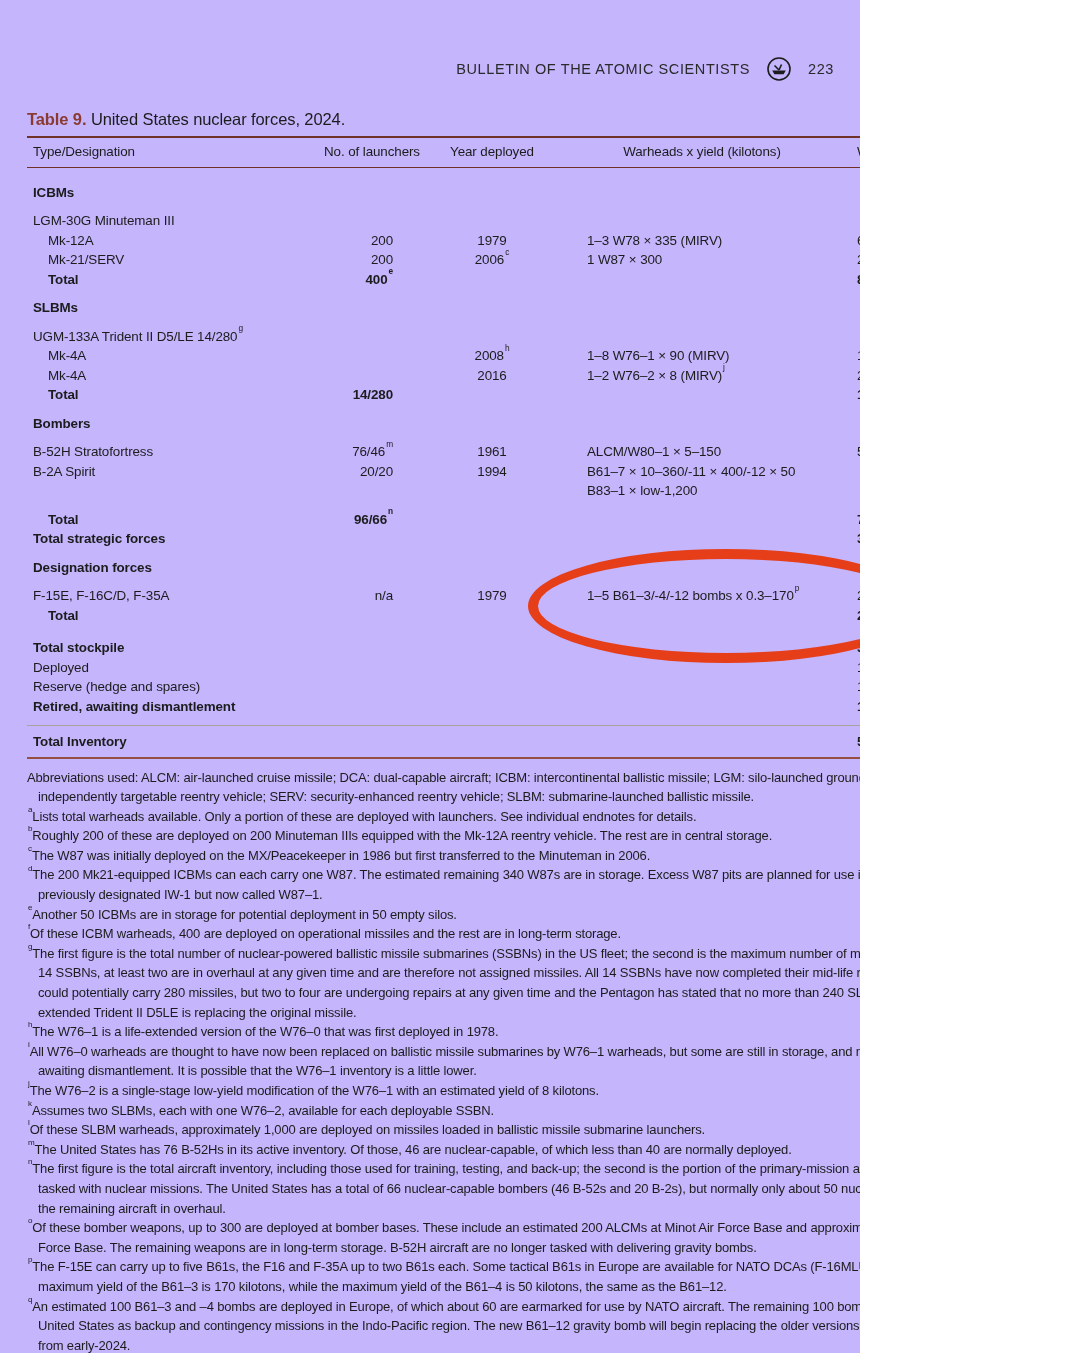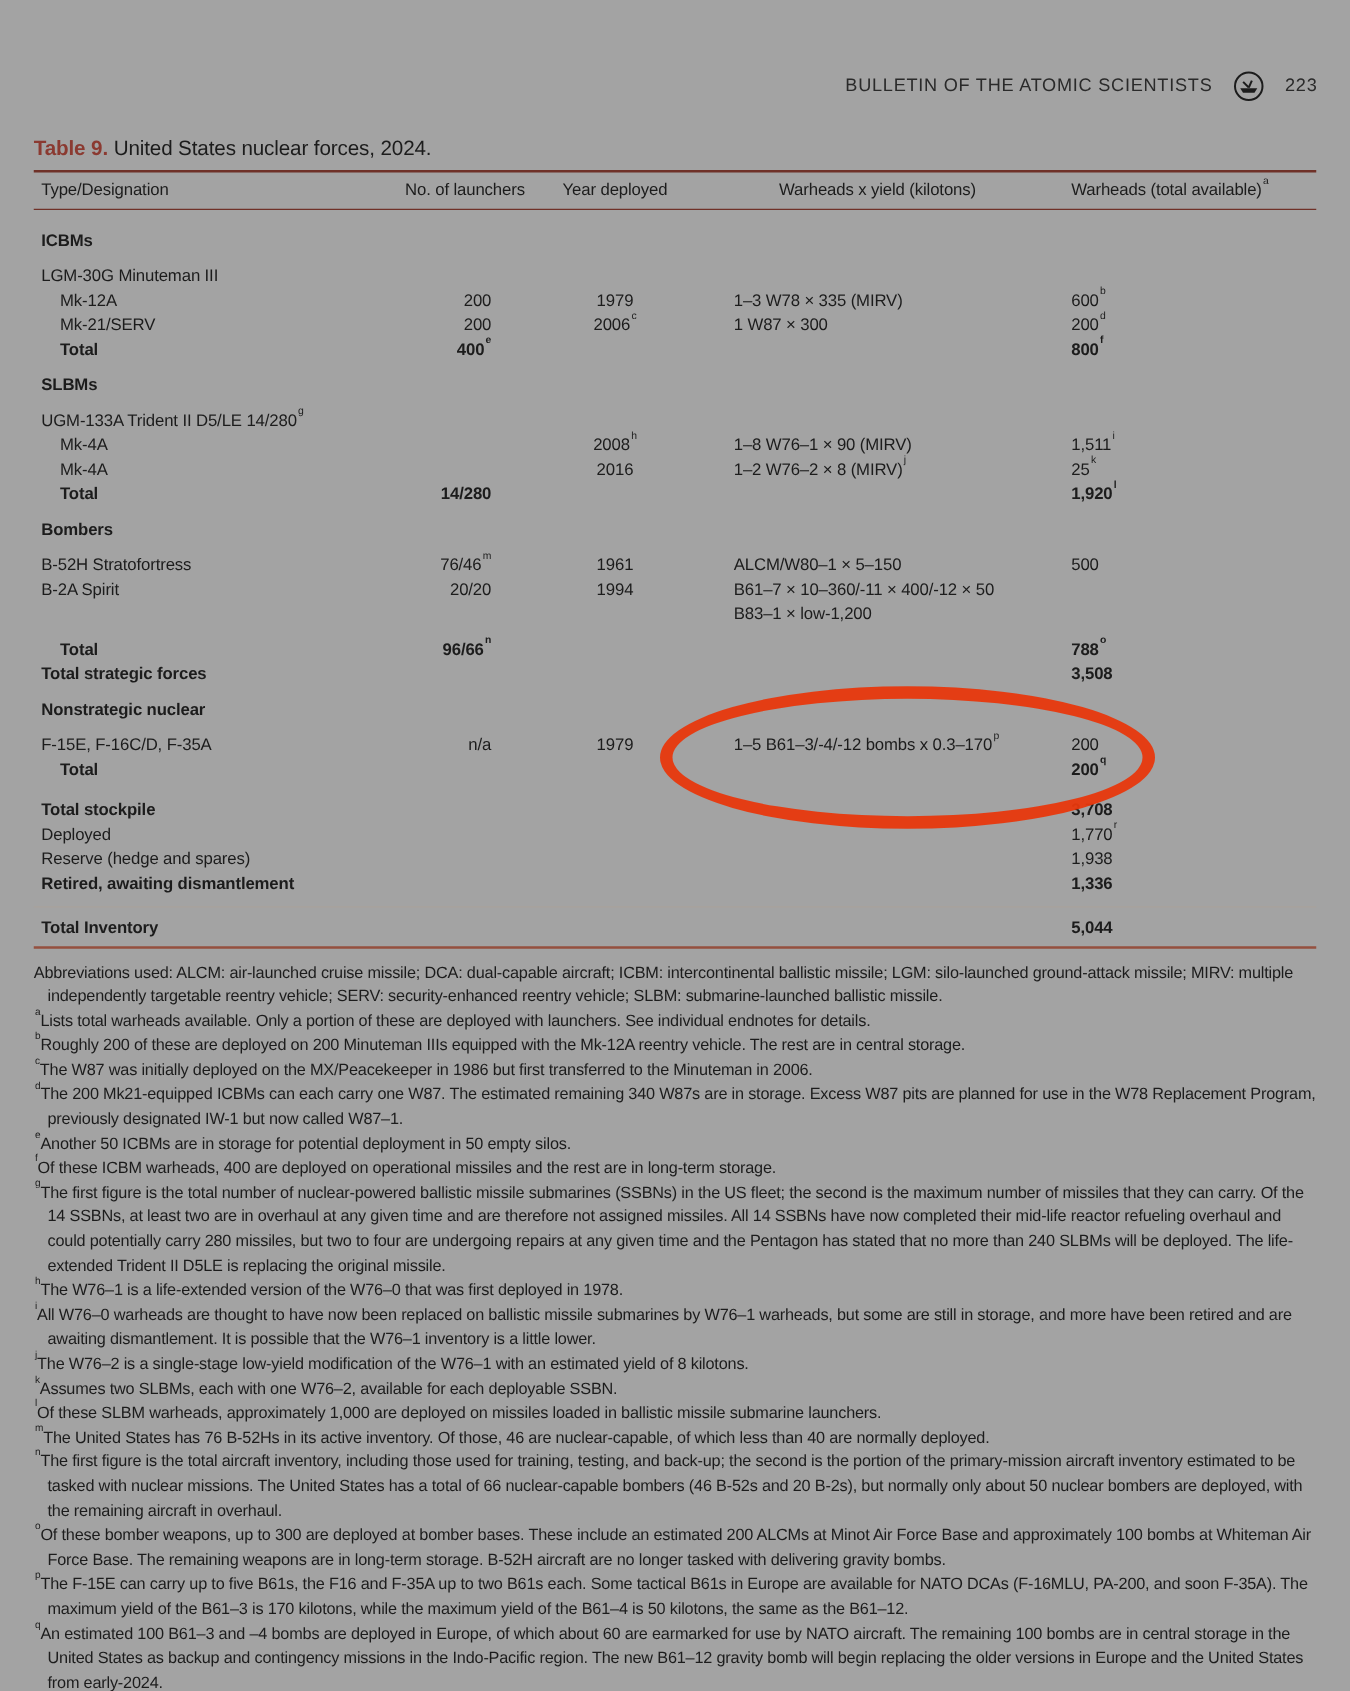--- a/index.html
+++ b/index.html
@@ -1,17 +1,17 @@
 <!DOCTYPE html>
 <html><head>
 <meta charset="utf-8">
 <style>
   html,body { margin:0; padding:0; background:#fff; }
   .page {
-    position:relative; width:1080px; height:1353px; background:#a3a3a3;
+    position:relative; width:860px; height:1353px; background:#c4b5fd;
     font-family:"Liberation Sans", sans-serif; color:#1c1c1c; overflow:hidden;
   }
   
   .journal-header {
     position:absolute; top:56px; right:26px;
     display:flex; align-items:center; gap:16px;
     font-size:14.5px; letter-spacing:0.6px; color:#2a2a2a;
   }
   .logo { width:26px; height:26px; display:block; }
   .pageno { font-size:14.5px; }
@@ -187,21 +187,21 @@
           <div class="cell c5">788<sup>o</sup></div>
         </div>
         <div class="trow bold">
           <div class="cell c1">Total strategic forces</div>
           <div class="cell c2"></div>
           <div class="cell c3"></div>
           <div class="cell c4"></div>
           <div class="cell c5">3,508</div>
         </div>
         <div class="trow section">
-          <div class="cell c1">Nonstrategic nuclear</div>
+          <div class="cell c1">Designation forces</div>
           <div class="cell c2"></div>
           <div class="cell c3"></div>
           <div class="cell c4"></div>
           <div class="cell c5"></div>
         </div>
         <div class="trow gap">
           <div class="cell c1">F-15E, F-16C/D, F-35A</div>
           <div class="cell c2">n/a</div>
           <div class="cell c3">1979</div>
           <div class="cell c4">1–5 B61–3/-4/-12 bombs x 0.3–170<sup>p</sup><div class="red-ellipse" style="border-color: rgb(232, 56, 13);"></div></div>

